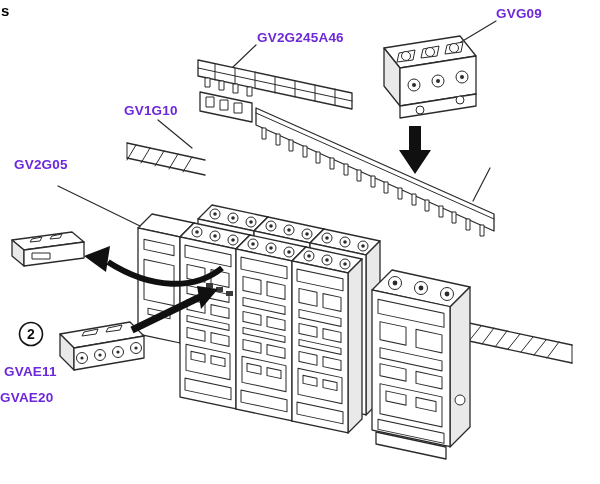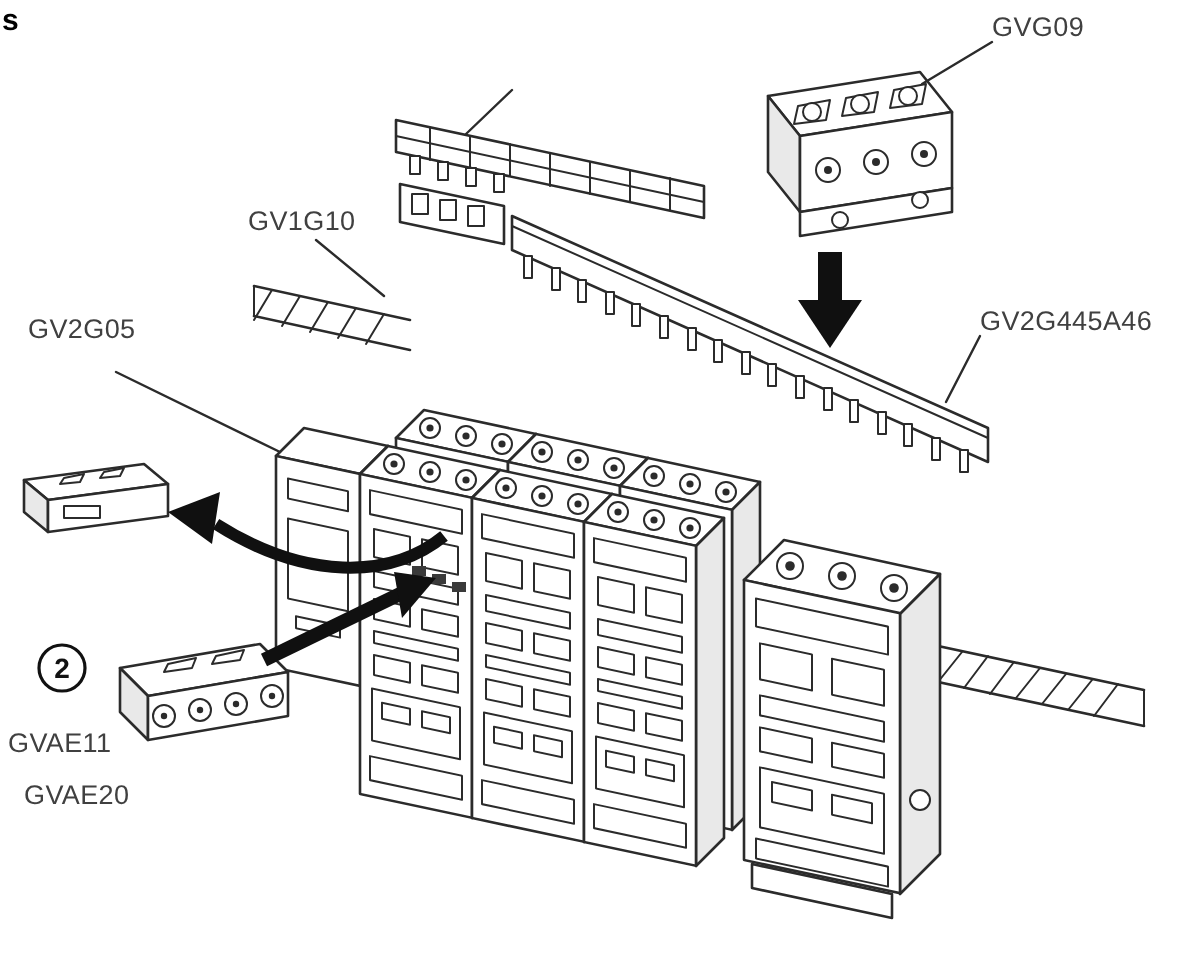--- a/index.html
+++ b/index.html
@@ -20,21 +20,21 @@
   .shade{fill:var(--shade);}
   .det{fill:#ffffff;stroke:var(--line);stroke-width:1;stroke-linejoin:round;}
   .ln{fill:none;stroke:var(--line);stroke-width:1.3;stroke-linecap:round;stroke-linejoin:round;}
   .thin{stroke-width:1;}
   .dot{fill:var(--line);stroke:none;}
   .slot{fill:#3a3a3a;stroke:none;}
   .arrow{fill:var(--arrow);stroke:none;}
   .arrow-stroke{fill:none;stroke:var(--arrow);stroke-width:6;stroke-linecap:butt;}
   .leader{fill:none;stroke:var(--line);stroke-width:1.2;stroke-linecap:round;}
   .part-label{
-    position:absolute;font-weight:400;font-size:13.5px;color:#404040;
+    position:absolute;font-weight:700;font-size:13.5px;color:#6d28d9;
     white-space:nowrap;letter-spacing:0.2px;
   }
   .corner-frag{position:absolute;left:1px;top:2px;font-weight:700;font-size:15px;color:#000;}
   .badge-text{font-weight:700;font-size:14px;fill:#111;}
 </style>
 </head>
 <body>
 
 <div class="stage">
 
@@ -267,26 +267,26 @@
     <line class="leader" x1="256" y1="45" x2="233" y2="67"></line>
     <line class="leader" x1="496" y1="21" x2="461" y2="42"></line>
     <line class="leader" x1="158" y1="120" x2="192" y2="148"></line>
     <line class="leader" x1="490" y1="168" x2="473" y2="201"></line>
     <line class="leader" x1="58" y1="186" x2="140" y2="226"></line>
   </g>
 </svg>
 
 <div class="corner-frag">s</div>
 
+<div class="part-label" style="left:257px;top:30px">GV2G245A46</div>
 
 <div class="part-label" style="left:496px;top:6px">GVG09</div>
 
 <div class="part-label" style="left:124px;top:103px">GV1G10</div>
 
-<div class="part-label" style="left:490px;top:153px">GV2G445A46</div>
 
 <div class="part-label" style="left:14px;top:157px">GV2G05</div>
 
 <div class="part-label" style="left:4px;top:364px">GVAE11</div>
 
-<div class="part-label" style="left:12px;top:390px">GVAE20</div>
+<div class="part-label" style="left:0;top:390px">GVAE20</div>
 
 </div>
 
 </body></html>

